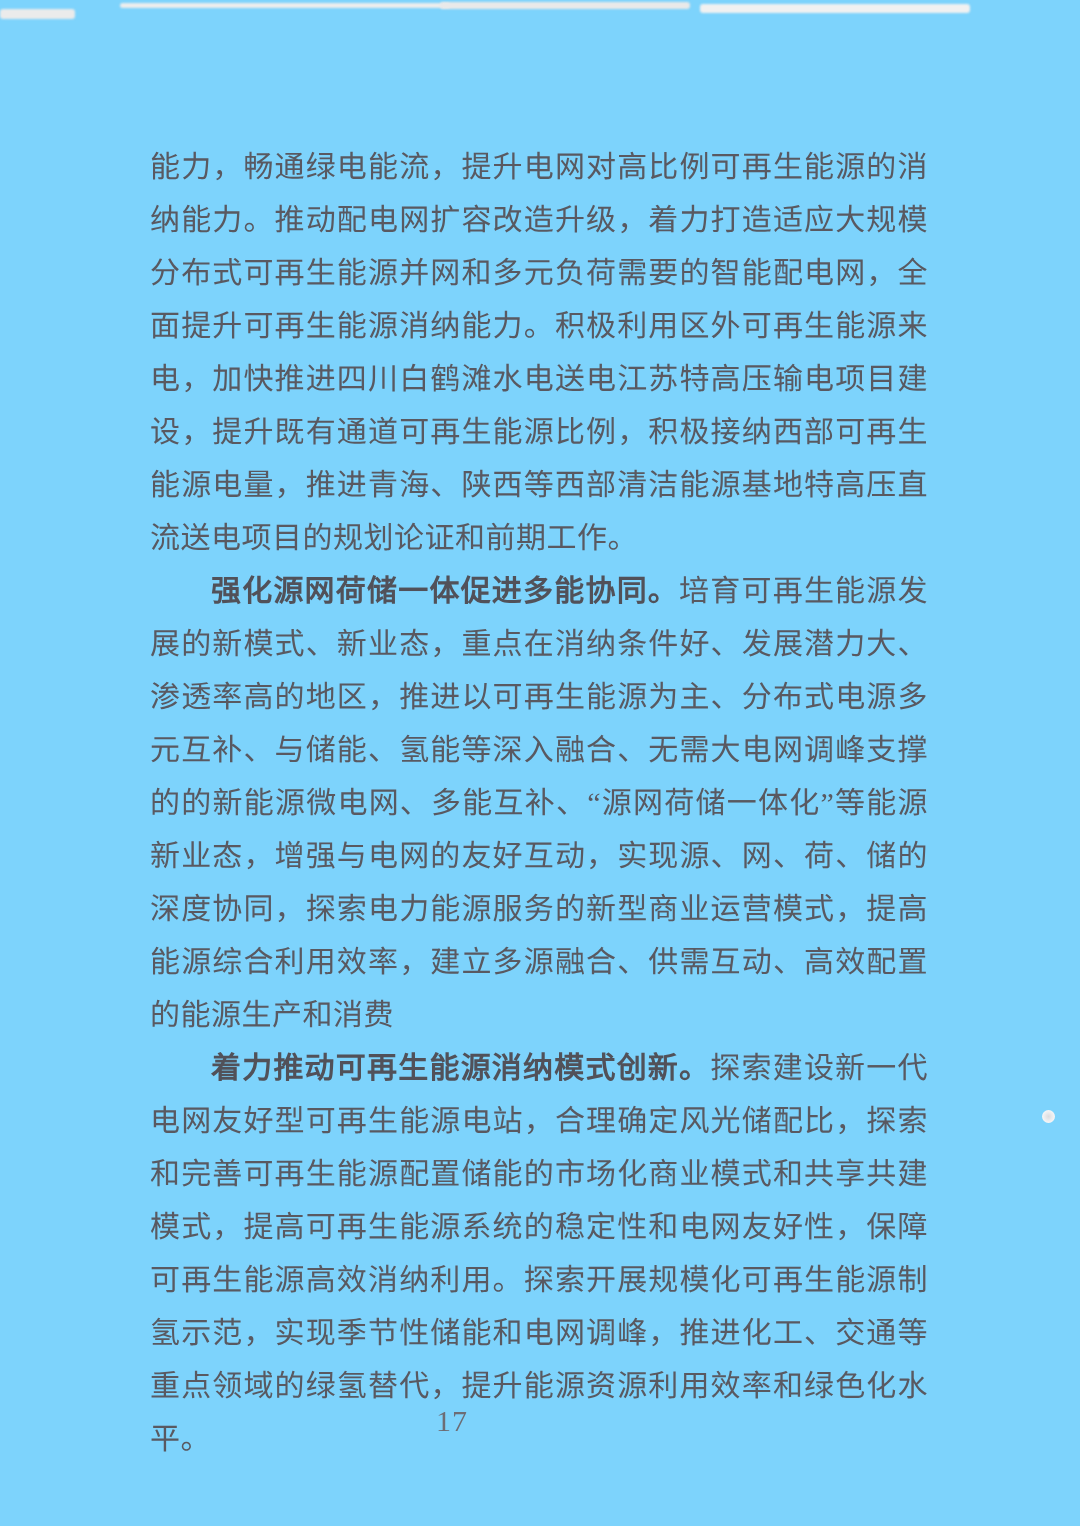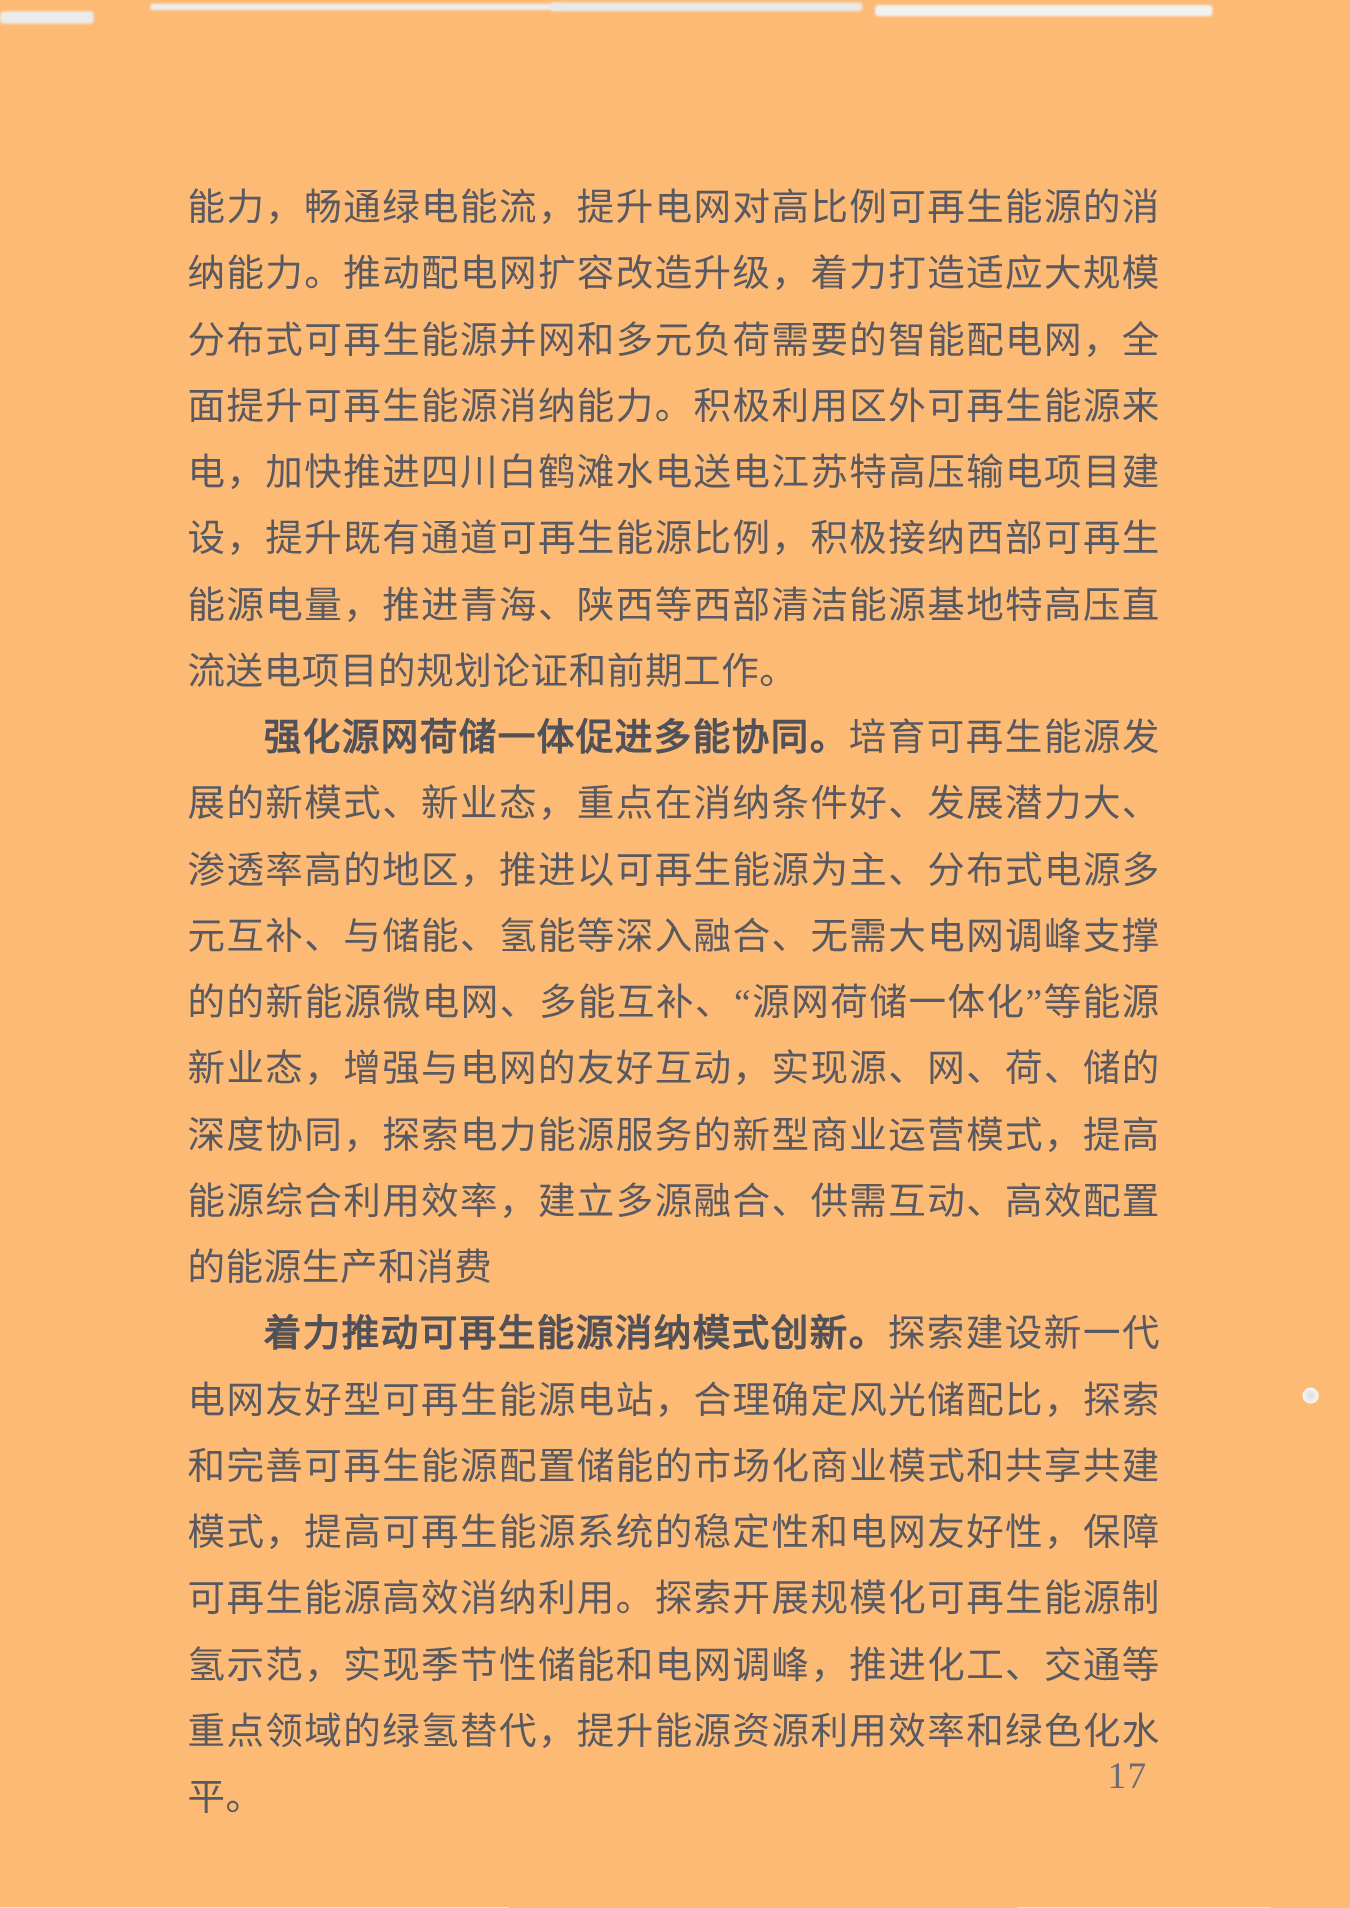--- a/index.html
+++ b/index.html
@@ -4,21 +4,21 @@
 <style>
   html, body {
     margin: 0;
     padding: 0;
     background: #ffffff;
   }
   .page {
     position: relative;
     width: 1080px;
     height: 1526px;
-    background: #fdba74;
+    background: #7dd3fc;
     overflow: hidden;
     font-family: "Liberation Serif", "DejaVu Serif", serif;
   }
   .scan-streaks { position: absolute; top: 0; left: 0; width: 1080px; height: 20px; }
   .streak { position: absolute; border-radius: 3px; }
   .streak.s1 { left: 0;   top: 9px;  width: 75px;  height: 10px; background: #ebebeb; filter: blur(1px); }
   .streak.s2 { left: 120px; top: 3px; width: 330px; height: 5px;  background: #ededed; filter: blur(1px); }
   .streak.s3 { left: 440px; top: 2px; width: 250px; height: 7px;  background: #e9e9e9; filter: blur(1px); }
   .streak.s4 { left: 700px; top: 4px; width: 270px; height: 9px;  background: #f1f1f1; filter: blur(1px); }
   .content {
@@ -40,23 +40,23 @@
   .para.indented {
     text-indent: 61px;
   }
   .para .lead {
     font-weight: bold;
     color: #515159;
   }
   .page-number {
     position: absolute;
     top: 1404px;
-    left: 14px;
+    left: 0;
     width: 904px;
-    text-align: right;
+    text-align: center;
     font-size: 30px;
     color: #6d6d75;
     letter-spacing: 1px;
   }
   .dot-artifact {
     position: absolute;
     left: 1042px;
     top: 1110px;
     width: 13px;
     height: 13px;

